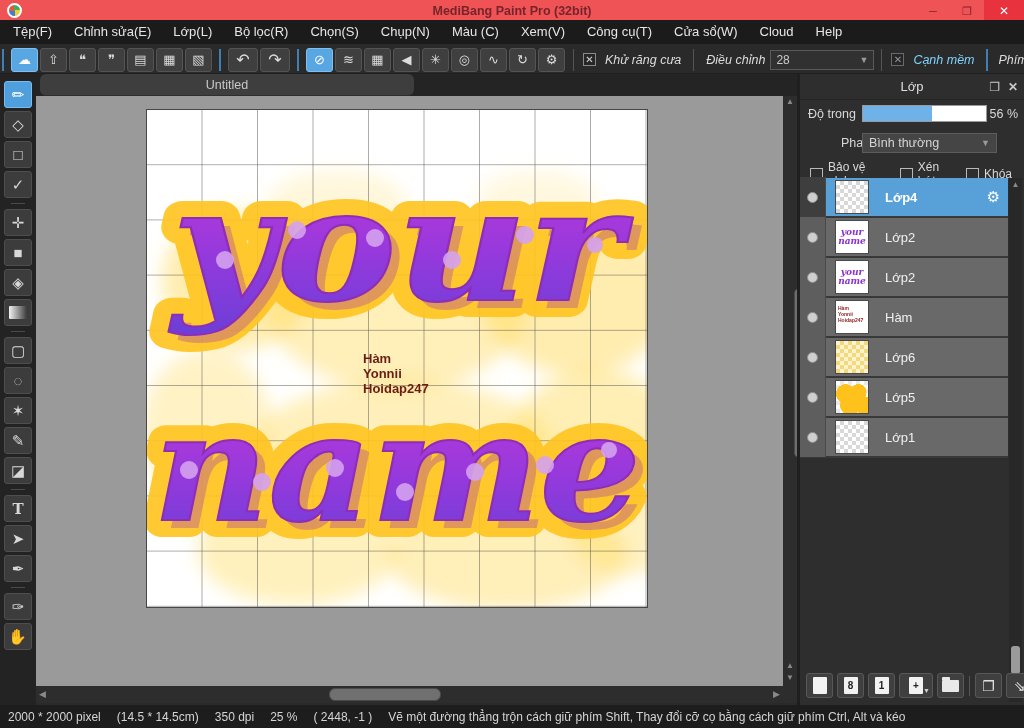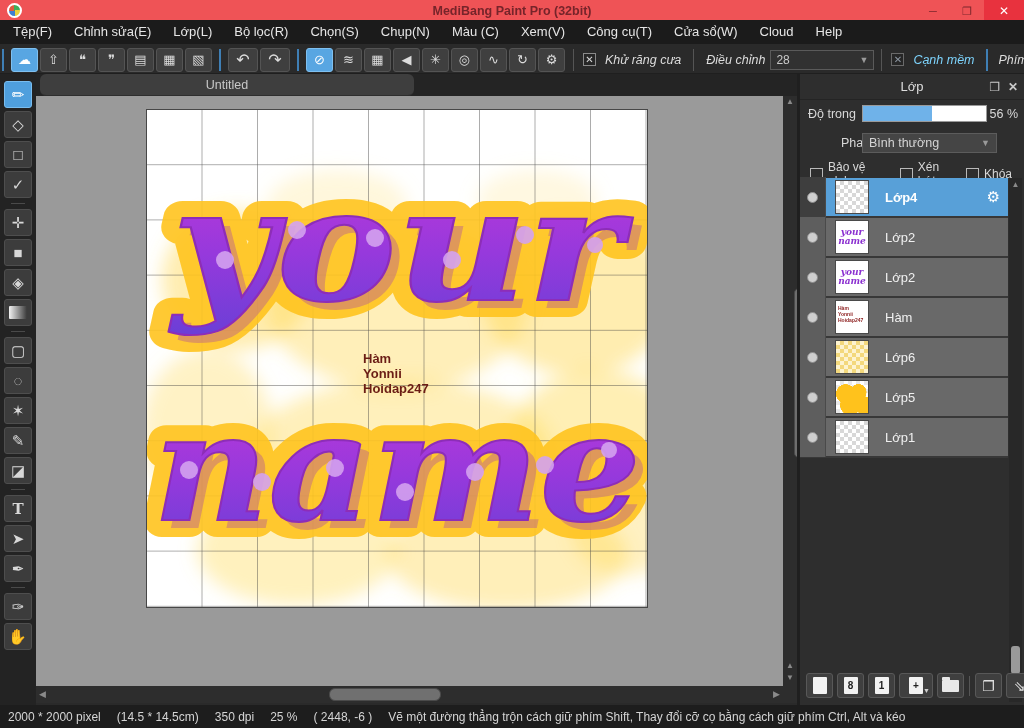--- a/index.html
+++ b/index.html
@@ -534,17 +534,17 @@
           <span style="font-size:14px;">⇘</span>
         </div>
     </div>
   </div>
 
   <div class="statusbar">
     <div class="status-seg">2000 * 2000 pixel</div>
     <div class="status-seg">(14.5 * 14.5cm)</div>
     <div class="status-seg">350 dpi</div>
     <div class="status-seg">25 %</div>
-    <div class="status-seg">( 2448, -6 )</div>
+    <div class="status-seg">( 2448, -1 )</div>
     <div class="status-seg">Vẽ một đường thẳng trộn cách giữ phím Shift, Thay đổi cỡ cọ bằng cách giữ phím Ctrl, Alt và kéo</div>
   </div>
 
 </div>
 
 </body></html>

